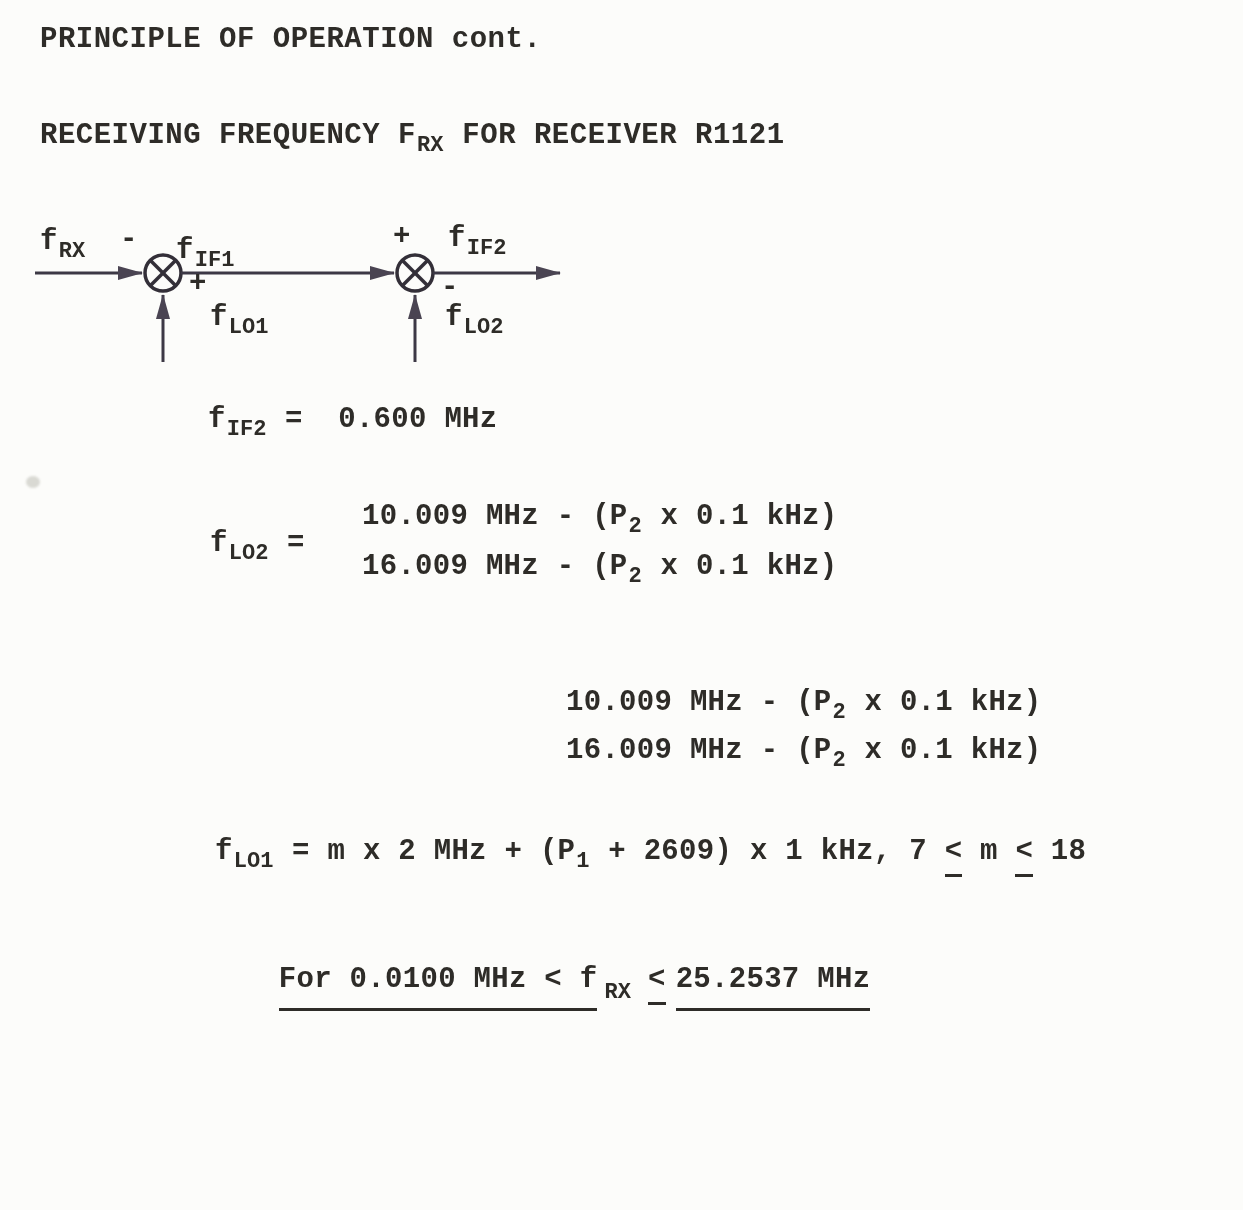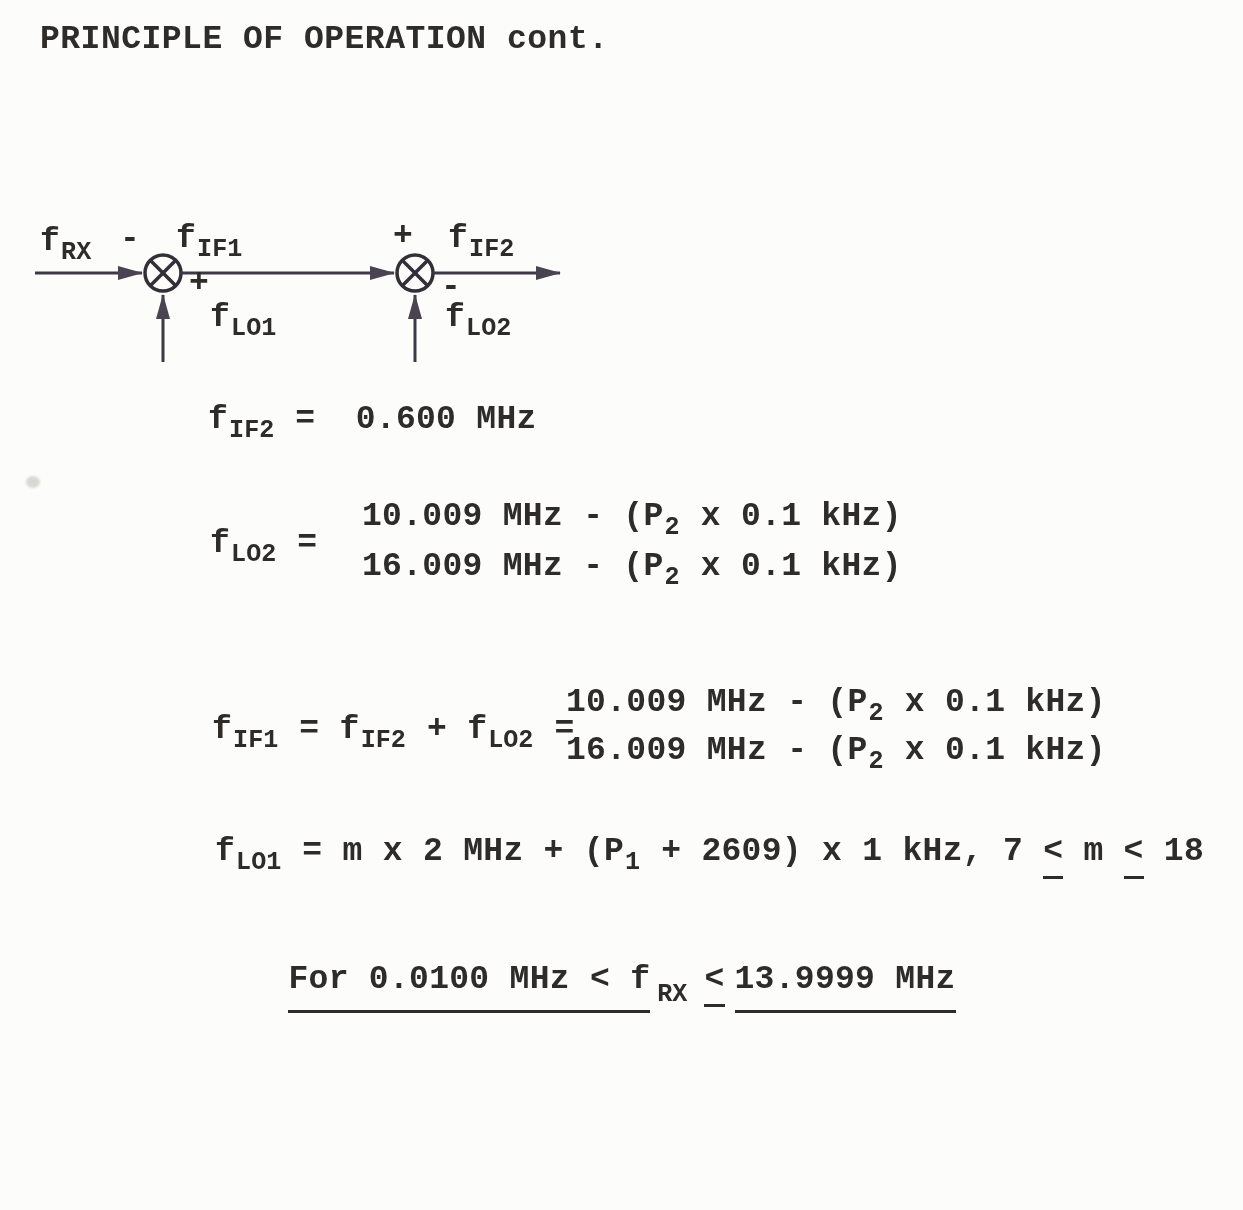--- a/index.html
+++ b/index.html
@@ -6,21 +6,21 @@
   .canvas{
     position:relative;
     width:1243px;height:1210px;
     background:#fcfcfa;
     overflow:hidden;
     font-family:"Liberation Mono","DejaVu Sans Mono",monospace;
     color:#2e2c28;
   }
   .txt{
     position:absolute;
-    font-size:33px;
+    font-size:29px;
     line-height:36px;
     font-weight:600;
     letter-spacing:0.3px;
     white-space:pre;
   }
   .heading{font-weight:700;letter-spacing:0.5px;}
   .sub{
     font-size:0.76em;
     position:relative;
     top:0.36em;
@@ -47,20 +47,21 @@
     background:#d9d9d3;border-radius:50%;
     filter:blur(1px);
   }
 </style>
 </head>
 <body>
 
 <div class="canvas">
 
   <div class="txt heading" style="left:40px;top:22px">PRINCIPLE OF OPERATION cont.</div>
+  <div class="txt heading" style="left:40px;top:118px">RECEIVING FREQUENCY F<span class="sub">RX</span> FOR RECEIVER R1121</div>
 
   <svg style="position:absolute;left:30px;top:215px" width="545" height="160" viewBox="0 0 545 160">
     <defs>
       <marker id="ah" markerWidth="26" markerHeight="16" refX="24" refY="8" orient="auto" markerUnits="userSpaceOnUse">
         <path d="M0,1 L25,8 L0,15 z" fill="#4a4452"></path>
       </marker>
     </defs>
     <line class="wire" x1="5" y1="58" x2="112" y2="58" marker-end="url(#ah)"></line>
     <circle class="sym" cx="133" cy="58" r="18"></circle>
     <line class="sym" x1="120" y1="45" x2="146" y2="71"></line>
@@ -69,41 +70,40 @@
     <circle class="sym" cx="385" cy="58" r="18"></circle>
     <line class="sym" x1="372" y1="45" x2="398" y2="71"></line>
     <line class="sym" x1="398" y1="45" x2="372" y2="71"></line>
     <line class="wire" x1="403" y1="58" x2="530" y2="58" marker-end="url(#ah)"></line>
     <line class="wire" x1="133" y1="147" x2="133" y2="80" marker-end="url(#ah)"></line>
     <line class="wire" x1="385" y1="147" x2="385" y2="80" marker-end="url(#ah)"></line>
   </svg>
 
   <div class="txt" style="left:40px;top:224px">f<span class="sub">RX</span></div>
   <div class="txt" style="left:120px;top:222px">-</div>
-  <div class="txt" style="left:176px;top:221px">f<span class="sub">IF1</span></div>
+  <div class="txt" style="left:176px;top:233px">f<span class="sub">IF1</span></div>
   <div class="txt" style="left:189px;top:266px">+</div>
   <div class="txt" style="left:210px;top:300px">f<span class="sub">LO1</span></div>
   <div class="txt" style="left:393px;top:219px">+</div>
   <div class="txt" style="left:448px;top:221px">f<span class="sub">IF2</span></div>
   <div class="txt" style="left:441px;top:270px">-</div>
   <div class="txt" style="left:445px;top:300px">f<span class="sub">LO2</span></div>
 
   <div class="txt" style="left:208px;top:402px">f<span class="sub">IF2</span> =  0.600 MHz</div>
 
   <div class="txt" style="left:210px;top:526px">f<span class="sub">LO2</span> =</div>
   <div class="txt stack-line" style="left:362px;top:499px">10.009 MHz - (P<span class="sub">2</span> x 0.1 kHz)</div>
   <div class="txt stack-line" style="left:362px;top:549px">16.009 MHz - (P<span class="sub">2</span> x 0.1 kHz)</div>
 
-  <div class="txt" style="left:212px;top:712px">f<span class="sub">IF1</span> = f<span class="sub">IF2</span> + f<span class="sub">LO2</span> =</div>
   <div class="txt stack-line" style="left:566px;top:685px">10.009 MHz - (P<span class="sub">2</span> x 0.1 kHz)</div>
   <div class="txt stack-line" style="left:566px;top:733px">16.009 MHz - (P<span class="sub">2</span> x 0.1 kHz)</div>
 
   <div class="txt" style="left:215px;top:834px">f<span class="sub">LO1</span> = m x 2 MHz + (P<span class="sub">1</span> + 2609) x 1 kHz, 7 <span class="leq">&lt;</span> m <span class="leq">&lt;</span> 18</div>
 
   <div class="txt" style="left:208px;top:926px">
-    <span class="ul">For 0.0100 MHz &lt; f</span><span class="sub sub-low">RX</span><span class="cmp"><span class="leq">&lt;</span></span><span class="ul">13.9999 MHz</span>
+    <span class="ul">For 0.0100 MHz &lt; f</span><span class="sub sub-low">RX</span><span class="cmp"><span class="leq">&lt;</span></span><span class="ul">25.2537 MHz</span>
   </div>
 
 
 
 
   <div class="artifact-dot"></div>
 </div>
 
 </body></html>

